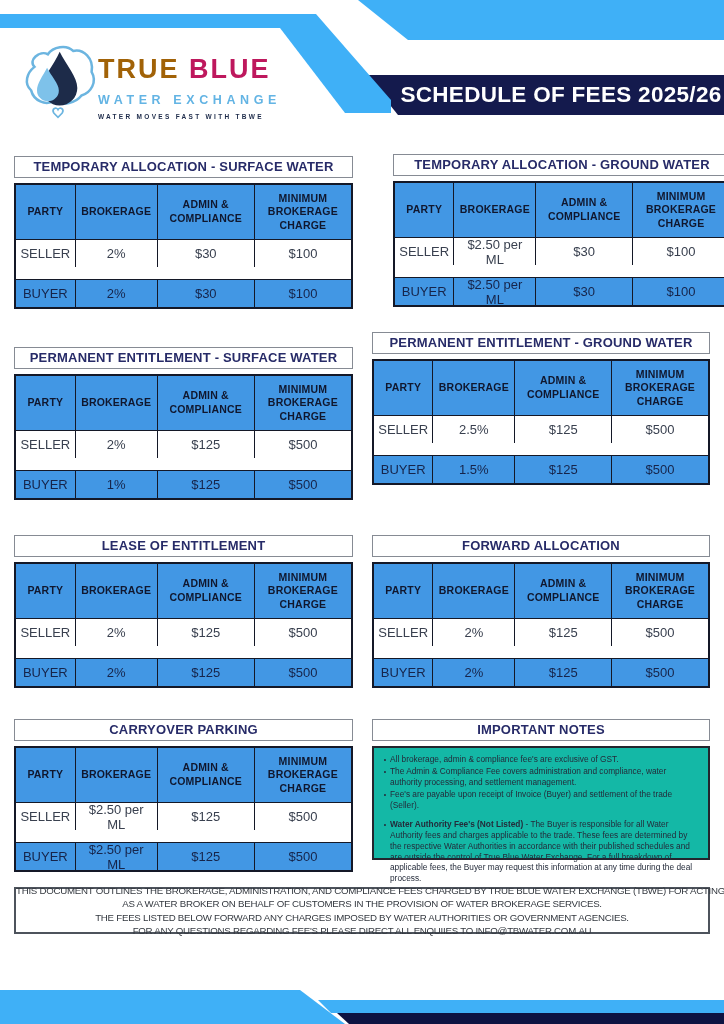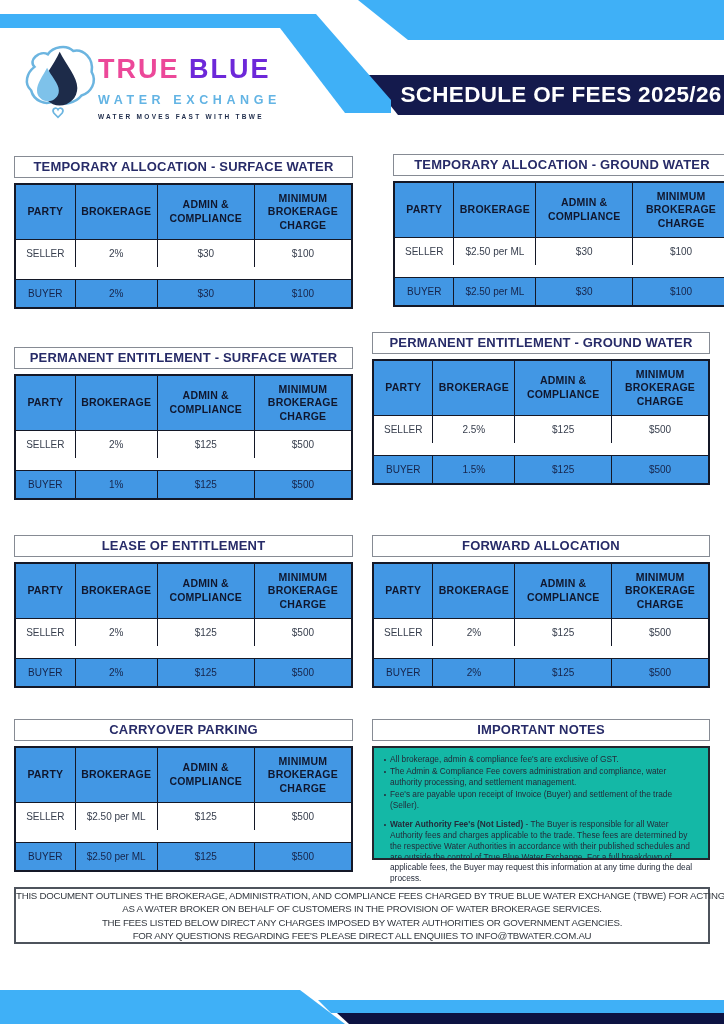--- a/index.html
+++ b/index.html
@@ -19,54 +19,54 @@
   .foot-left{left:0;top:990px;width:345px;height:34px;
     clip-path:polygon(0 0,300px 0,345px 34px,0 34px);}
   .foot-right-band{left:318px;top:1000px;width:406px;height:13px;
     clip-path:polygon(0 0,406px 0,406px 13px,13px 13px);}
   .foot-navy{left:330px;top:1013px;width:394px;height:11px;background:#0d1342;
     clip-path:polygon(7px 0,394px 0,394px 11px,19px 11px);}
   
   .logo{left:16px;top:40px;width:84px;height:84px;}
   .logo-text{left:98px;top:56px;width:250px;}
   .logo-line1{font-size:27px;font-weight:600;letter-spacing:2px;line-height:1;}
-  .logo-line1 .dark{color:#ec4899;}
-  .logo-line1 .light{color:#6d28d9;}
+  .logo-line1 .dark{color:#a16207;}
+  .logo-line1 .light{color:#be185d;}
   .logo-line2{font-size:12.5px;font-weight:600;letter-spacing:4.6px;color:#63b4e4;margin-top:10px;}
   .logo-tagline{font-size:6.5px;font-weight:700;letter-spacing:2.3px;color:#1d2b4a;margin-top:6px;}
   .banner{left:352px;top:75px;width:384px;height:40px;background:#141a4d;z-index:2;
     clip-path:polygon(14px 0,384px 0,384px 40px,46px 40px);
     display:flex;align-items:center;justify-content:center;padding-left:34px;box-sizing:border-box;}
   .banner span{color:#ffffff;font-size:22.5px;font-weight:800;letter-spacing:.3px;white-space:nowrap;}
   
   .tblock{position:absolute;width:339px;}
   .tblock.right{width:338px;}
   .ttitle{border:1px solid #868b94;height:20px;line-height:20px;text-align:center;background:#fff;
     font-weight:800;font-size:13px;color:#272b68;letter-spacing:.2px;margin-bottom:5px;}
   .ftable{border:2px solid #141827;background:#fff;}
   .row{display:flex;}
   .cell{display:flex;align-items:center;justify-content:center;text-align:center;
     box-sizing:border-box;padding:0 5px;}
   .cell + .cell{border-left:1px solid #141827;}
   .c0{width:17.5%;} .c1{width:24.5%;} .c2{width:29%;} .c3{width:29%;}
   .hrow{background:#4297e4;height:54px;}
   .hrow .cell{font-weight:800;font-size:10.5px;color:#10172e;line-height:1.3;letter-spacing:.2px;}
-  .drow{height:27px;font-size:10px;border-top:1px solid #141827;}
+  .drow{height:27px;font-size:13px;border-top:1px solid #141827;}
   .drow.seller{color:#39404f;background:#fff;}
   .drow.buyer{color:#16244a;background:#4297e4;margin-top:12px;}
   
   .notes-body{border:2px solid #23262e;margin-top:5px;height:100px;padding:6px 8px 4px 6px;
     box-sizing:content-box;background:#14b8a6;}
   .bullet{display:flex;font-size:8.3px;line-height:1.32;color:#242b3a;margin-bottom:1px;}
   .bullet .dot{width:10px;flex:0 0 10px;text-align:center;font-size:7px;padding-top:1px;}
   .bullet .btxt{flex:1;}
   .bullet.spaced{margin-top:8px;}
   .bold-lead{font-weight:800;}
   
-  .statement{left:14px;top:887px;width:696px;height:57px;border:2px solid #4d535c;background:#fff;
+  .statement{left:14px;top:887px;width:696px;height:47px;border:2px solid #4d535c;background:#fff;
     box-sizing:border-box;display:flex;flex-direction:column;justify-content:center;}
   .statement div{text-align:center;font-size:9.7px;letter-spacing:-0.25px;color:#33383f;line-height:13.5px;white-space:nowrap;}
 </style>
 </head>
 <body>
 
 <div class="stripe top-band"></div>
 <div class="stripe top-ribbon"></div>
 <div class="stripe top-right-block"></div>
 <div class="stripe foot-left"></div>
@@ -280,15 +280,15 @@
     <div class="bullet spaced">
       <span class="dot">•</span>
       <span class="btxt"><span class="bold-lead">Water Authority Fee's (Not Listed)</span><span> - The Buyer is responsible for all Water Authority fees and charges applicable to the trade. These fees are determined by the respective Water Authorities in accordance with their published schedules and are outside the control of True Blue Water Exchange. For a full breakdown of applicable fees, the Buyer may request this information at any time during the deal process.</span></span>
     </div>
   </div>
 </div>
 
 <div class="abs statement">
   <div>THIS DOCUMENT OUTLINES THE BROKERAGE, ADMINISTRATION, AND COMPLIANCE FEES CHARGED BY TRUE BLUE WATER EXCHANGE (TBWE) FOR ACTING</div>
   <div>AS A WATER BROKER ON BEHALF OF CUSTOMERS IN THE PROVISION OF WATER BROKERAGE SERVICES.</div>
-  <div>THE FEES LISTED BELOW DIRECT ANY CHARGES IMPOSED BY WATER AUTHORITIES OR GOVERNMENT AGENCIES.</div>
+  <div>THE FEES LISTED BELOW FORWARD ANY CHARGES IMPOSED BY WATER AUTHORITIES OR GOVERNMENT AGENCIES.</div>
   <div>FOR ANY QUESTIONS REGARDING FEE'S PLEASE DIRECT ALL ENQUIIES TO INFO@TBWATER.COM.AU</div>
 </div>
 
 </body></html>

